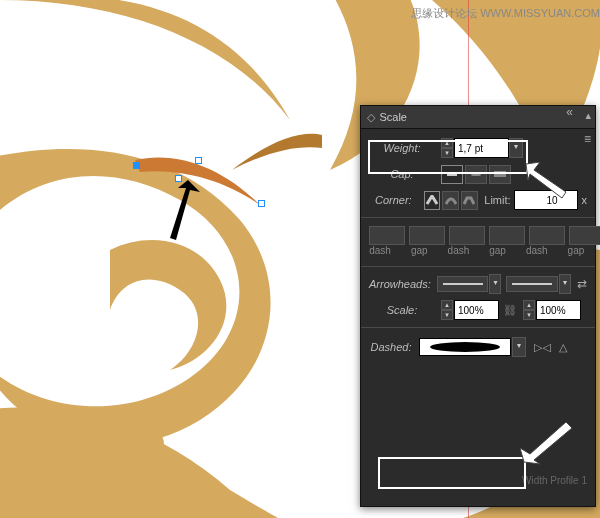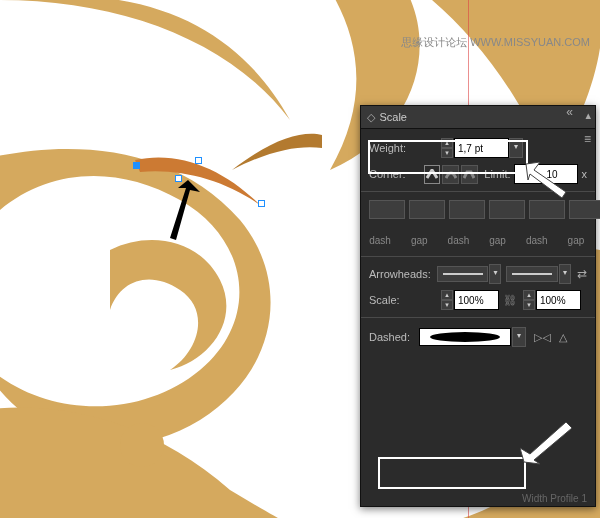--- a/index.html
+++ b/index.html
@@ -2,42 +2,42 @@
 <html><head>
 <meta charset="utf-8">
 <style>
 html,body{margin:0;padding:0;width:600px;height:518px;overflow:hidden;font-family:"Segoe UI",Arial,sans-serif;background:#fff;}
 .canvas{position:absolute;left:0;top:0;width:600px;height:518px;overflow:hidden;}
 .swirls{position:absolute;left:0;top:0;width:600px;height:518px;}
 .guide{position:absolute;top:0;width:1px;height:518px;background:#d44;opacity:.6;}
 .anchor{position:absolute;width:5px;height:5px;background:#fff;border:1px solid #1e90ff;}
 .anchor.sel{background:#1e90ff;}
 .arrow-annot{position:absolute;}
-.wm{position:absolute;right:10px;top:6px;font-size:11px;color:#888;margin-top:29px;}
+.wm{position:absolute;right:0;top:6px;font-size:11px;color:#888;}
 .panel{position:absolute;right:4px;top:105px;width:234px;height:400px;background:#2b2b2b;color:#bcbcbc;font-size:11px;border:1px solid #111;box-shadow:0 2px 8px rgba(0,0,0,.5);}
 .panel-head{height:22px;background:#383838;display:flex;align-items:center;padding-left:6px;border-bottom:1px solid #111;}
 .panel-title{color:#ccc;}
 .panel-close{position:absolute;right:22px;top:-1px;color:#aaa;font-size:12px;cursor:pointer;}
 .panel-dock{position:absolute;right:4px;top:3px;color:#aaa;}
 .menu-ic{position:absolute;right:4px;top:26px;color:#aaa;font-size:12px;}
 .row{display:flex;align-items:center;height:26px;padding:0 8px;position:relative;}
-.lbl{width:66px;text-align:left;color:#bcbcbc;padding-right:6px;}
+.lbl{width:66px;text-align:center;color:#bcbcbc;padding-right:6px;font-style:italic;}
 .spin{display:flex;flex-direction:column;margin-right:1px;}
 .spin div{width:10px;height:8px;background:#3d3d3d;border:1px solid #555;font-size:7px;line-height:7px;text-align:center;color:#ccc;cursor:pointer;}
 .fld{width:48px;height:16px;background:#fff;color:#000;border:1px solid #000;font-size:10px;padding-left:3px;}
 .dd{width:12px;height:18px;background:#3d3d3d;border:1px solid #555;color:#ccc;font-size:8px;text-align:center;line-height:16px;cursor:pointer;}
 .btn3{width:20px;height:17px;background:#3d3d3d;border:1px solid #555;margin-right:2px;display:flex;align-items:center;justify-content:center;cursor:pointer;}
 .btn3.sel{background:#2a2a2a;border-color:#888;}
 .hl{position:absolute;border:2px solid #fff;pointer-events:none;}
 .hl1{left:368px;top:140px;width:156px;height:30px;}
 .hl2{left:378px;top:457px;width:144px;height:28px;}
 .chk{width:11px;height:11px;border:1px solid #666;background:#2b2b2b;margin-right:6px;cursor:pointer;}
 .dashboxes{display:flex;gap:4px;padding:4px 8px 0;}
 .dashbox{width:30px;height:15px;background:#3d3d3d;border:1px solid #555;}
-.dashlbls{display:flex;gap:17px;padding:16px 8px 6px;}
+.dashlbls{display:flex;gap:17px;padding:0 8px 6px;}
 .dashlbl{width:32px;text-align:center;color:#888;font-size:10px;}
 .sep{height:1px;background:#4a4a4a;margin:4px 0;}
 .arrowbox{width:60px;height:14px;background:#3d3d3d;border:1px solid #555;margin-right:1px;display:flex;align-items:center;justify-content:center;}
 .arrowline{width:40px;height:2px;background:#ccc;}
 .swap{margin-left:6px;color:#aaa;font-size:12px;cursor:pointer;}
 .profbox{width:90px;height:16px;background:#fff;border:1px solid #000;display:flex;align-items:center;justify-content:center;margin-right:1px;}
 .lens{width:70px;height:10px;background:#000;border-radius:50%/50%;}
 .flip{margin-left:8px;color:#aaa;cursor:pointer;}
 .linkic{color:#888;margin-left:4px;}
 
@@ -94,20 +94,38 @@
   <div class="row">
     <span class="lbl">Weight:</span>
     <div class="spin">
         <div>▴</div>
         <div>▾</div>
       </div>
     <input class="fld" value="1,7 pt" style="">
     <div class="dd">▾</div>
   </div>
 
+  <div class="row">
+    <span class="lbl">Cap:</span>
+    <div class="btn3 sel">
+        <svg width="12" height="10">
+          <rect x="1" y="3" width="10" height="4" fill="#ccc"></rect>
+        </svg>
+      </div>
+    <div class="btn3">
+        <svg width="12" height="10">
+          <rect x="1" y="3" width="10" height="4" rx="2" fill="#888"></rect>
+        </svg>
+      </div>
+    <div class="btn3">
+        <svg width="12" height="10">
+          <rect x="0" y="2" width="12" height="6" fill="#888"></rect>
+        </svg>
+      </div>
+  </div>
 
   <div class="row">
     <span class="lbl">Corner:</span>
     <div class="btn3 sel">
         <svg width="12" height="10">
           <path d="M1 9 L6 1 L11 9" stroke="#ccc" stroke-width="3" fill="none"></path>
         </svg>
       </div>
     <div class="btn3">
         <svg width="12" height="10">
@@ -183,21 +201,21 @@
 
   <div class="row" style="height:30px">
     <span class="lbl" style="width:44px">Dashed:</span>
     <div class="profbox">
         <div class="lens"></div>
       </div>
     <div class="dd">▾</div>
     <span class="flip">▷◁</span>
     <span class="flip">△</span>
   </div>
-  <div style="position:absolute;right:8px;bottom:2px;color:#666;font-size:10px">Width Profile 1</div>
+  <div style="position:absolute;right:8px;bottom:20px;color:#666;font-size:10px">Width Profile 1</div>
 </div>
 
 <div class="hl hl1"></div>
 <div class="hl hl2"></div>
 
 <svg style="position:absolute;left:524px;top:162px" width="50" height="40">
   <polygon points="2,2 16,0 10,8 42,30 38,36 6,12 4,18" fill="#fff" stroke="#444"></polygon>
 </svg>
 <svg style="position:absolute;left:520px;top:418px" width="56" height="50">
   <polygon points="4,44 0,30 10,36 46,4 52,10 14,42 20,46" fill="#fff" stroke="#444"></polygon>

